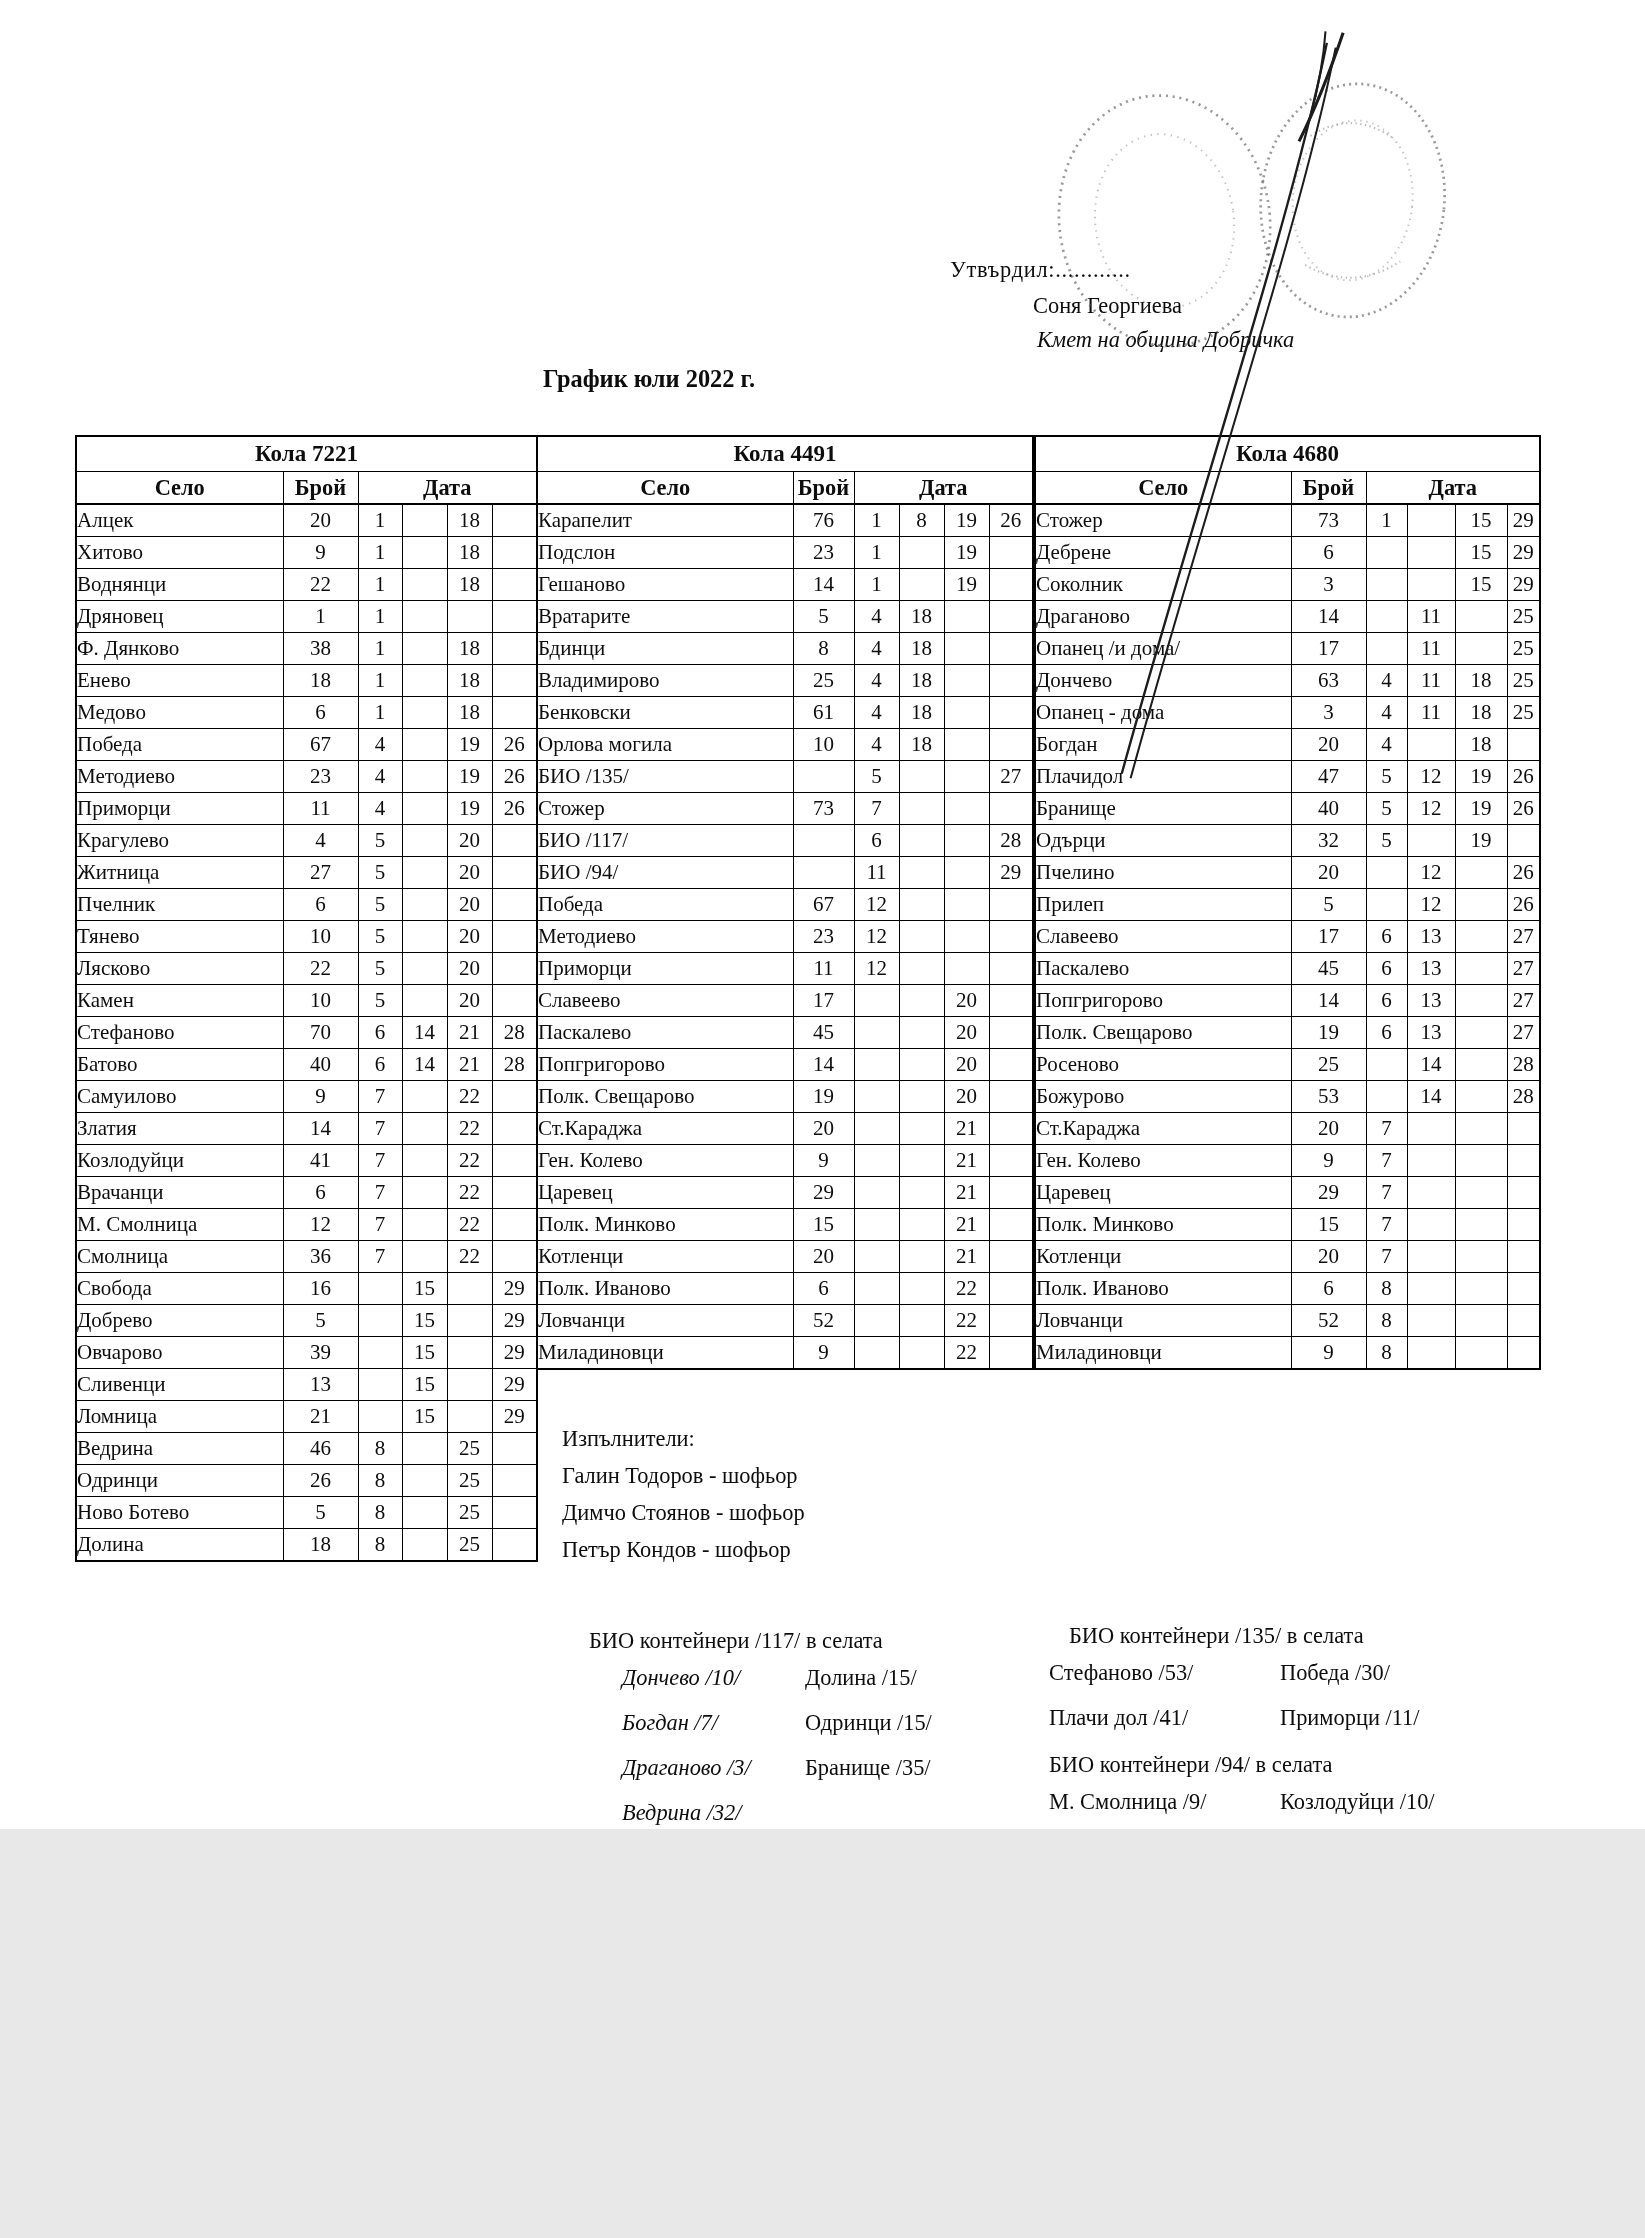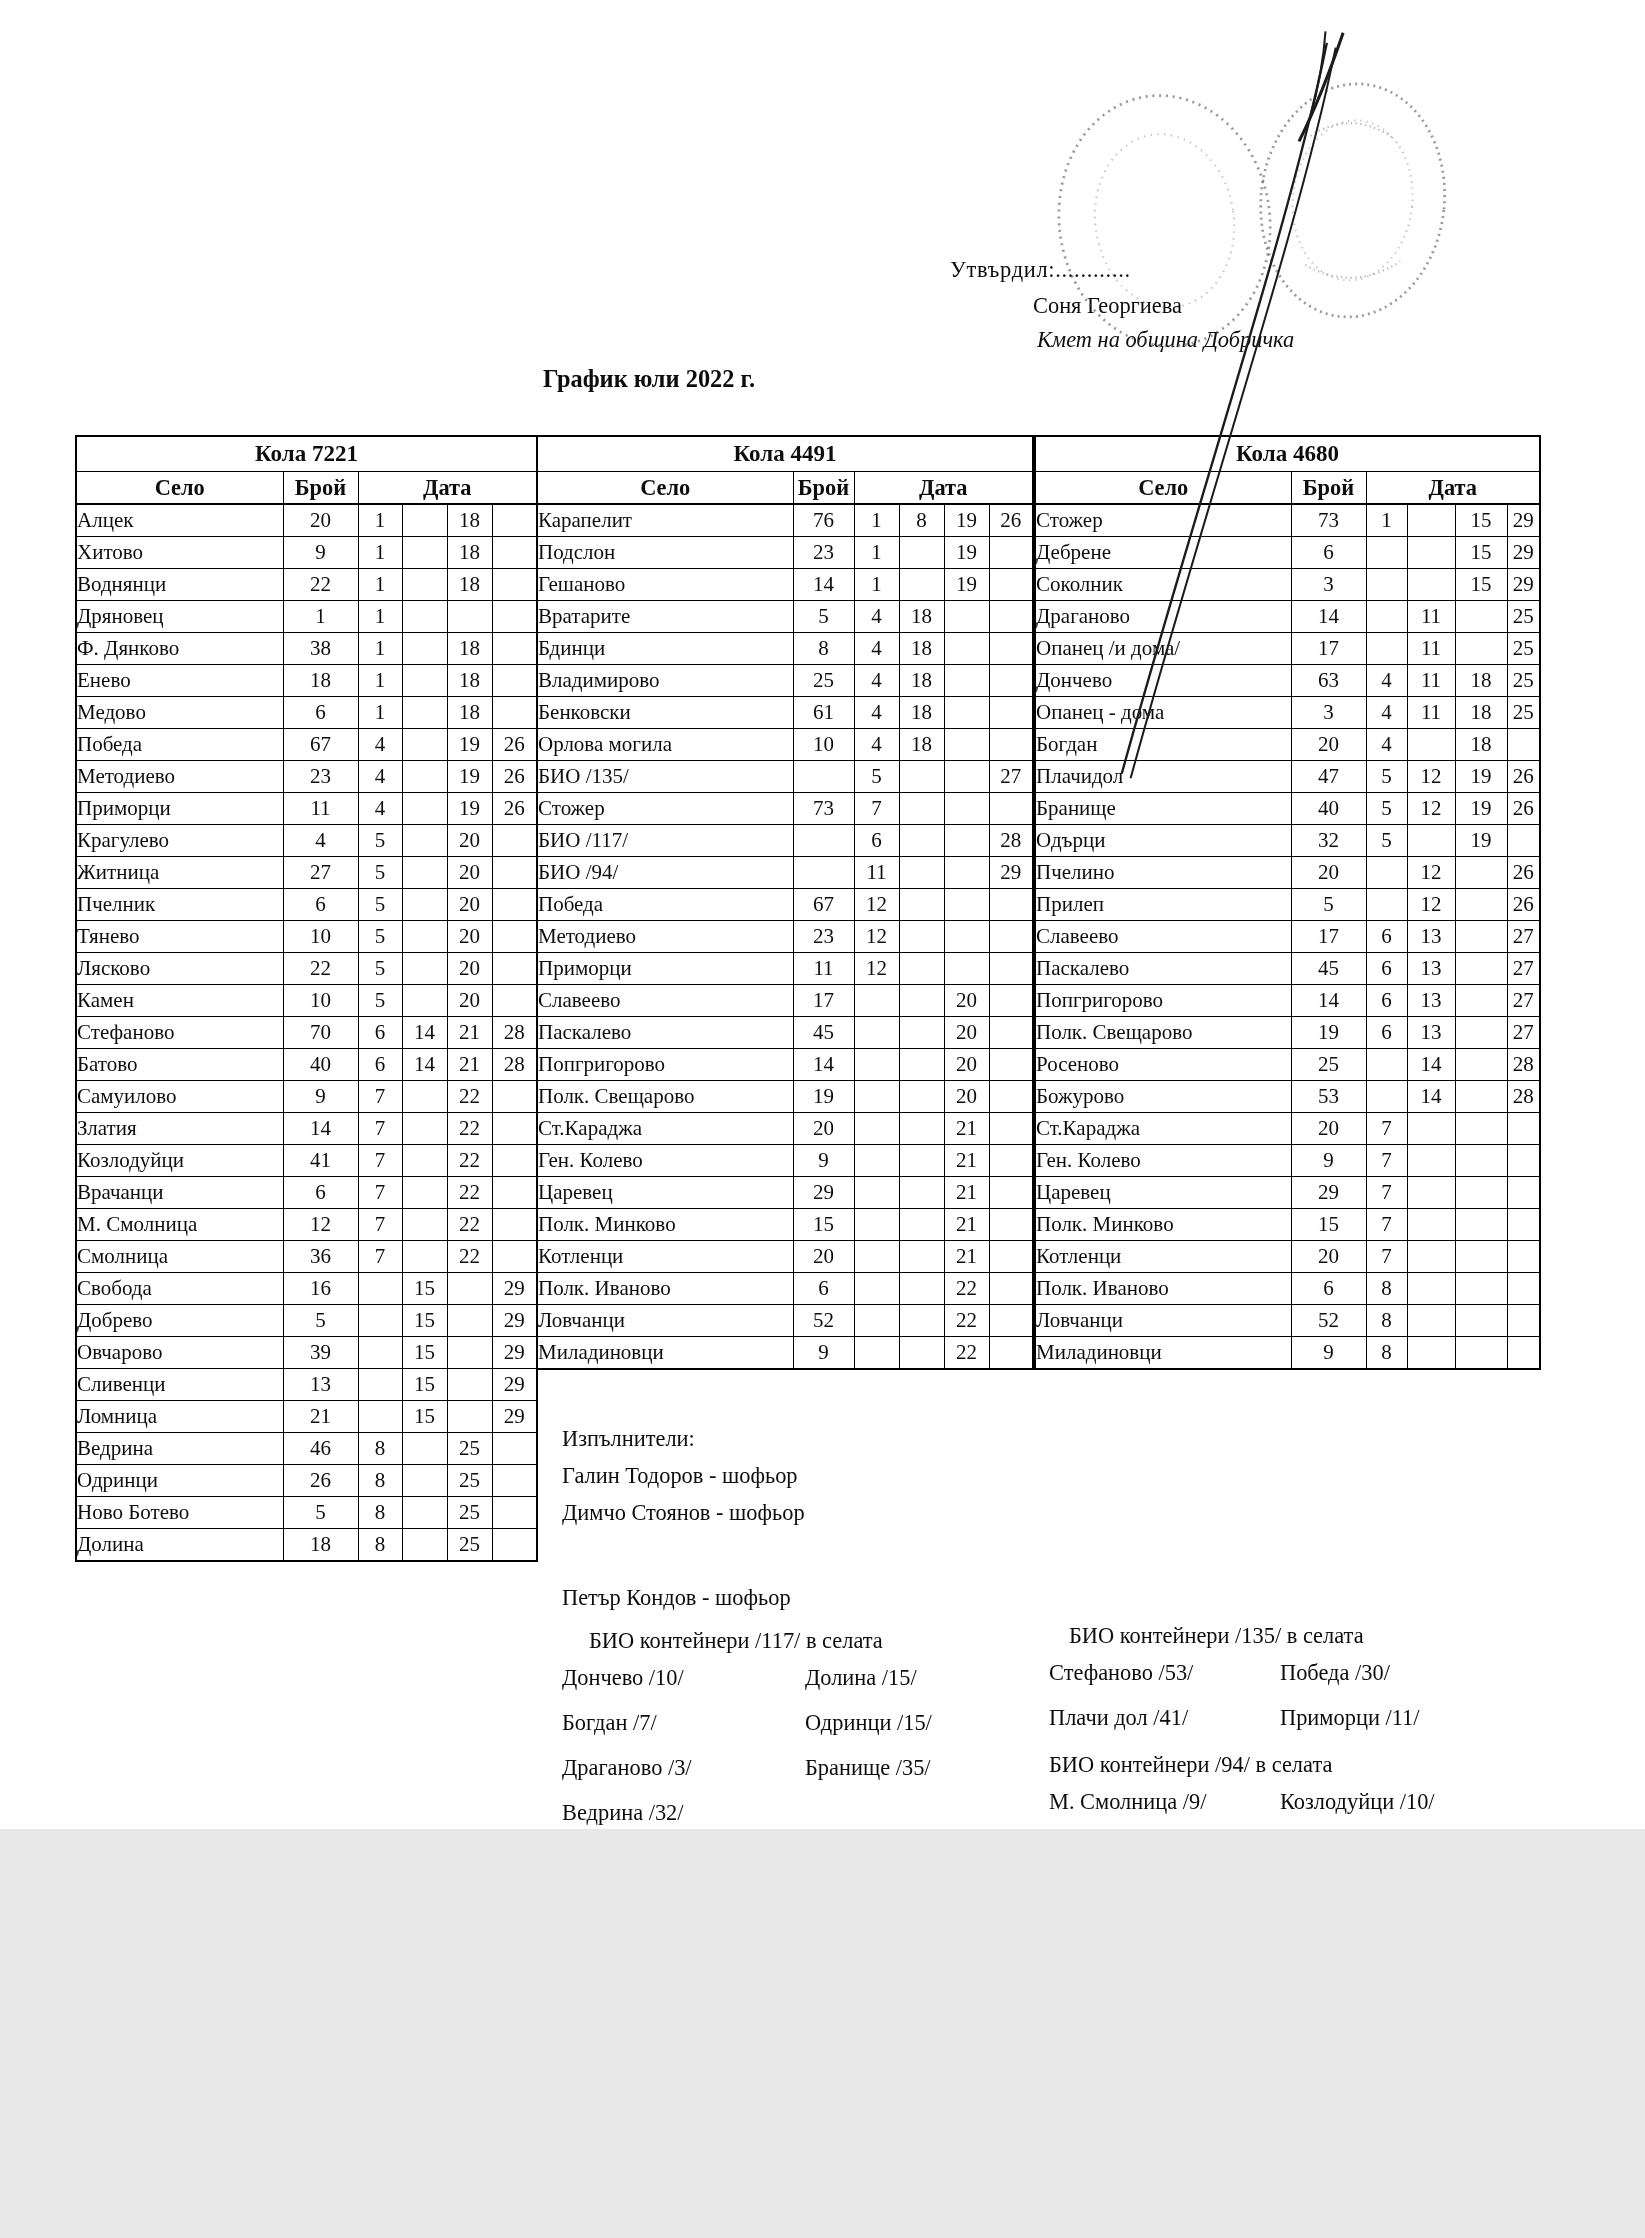--- a/index.html
+++ b/index.html
@@ -801,25 +801,25 @@
           <td class="n"></td>
           <td class="n"></td>
           <td class="n"></td>
         </tr>
       </tbody>
     </table>
 
   <div class="txt exec-title" style="left:562px;top:1426px;">Изпълнители:</div>
   <div class="txt exec-name" style="left:562px;top:1463px;">Галин Тодоров - шофьор</div>
   <div class="txt exec-name" style="left:562px;top:1500px;">Димчо Стоянов - шофьор</div>
-  <div class="txt exec-name" style="left:562px;top:1537px;margin-top:48px;">Петър Кондов - шофьор</div>
+  <div class="txt exec-name" style="left:562px;top:1537px;">Петър Кондов - шофьор</div>
 
   <div>
     <div class="txt bio-title" style="left:589px;top:1628px;">БИО контейнери /117/ в селата</div>
-    <div class="bio-col bcol1" style="left:562px;top:1655px;">
+    <div class="bio-col bcol1" style="left:622px;top:1655px;font-style:italic;">
         <div>Дончево /10/</div>
         <div>Богдан /7/</div>
         <div>Драганово /3/</div>
         <div>Ведрина /32/</div>
       </div>
     <div class="bio-col bcol2" style="left:805px;top:1655px;">
         <div>Долина /15/</div>
         <div>Одринци /15/</div>
         <div>Бранище /35/</div>
       </div>

